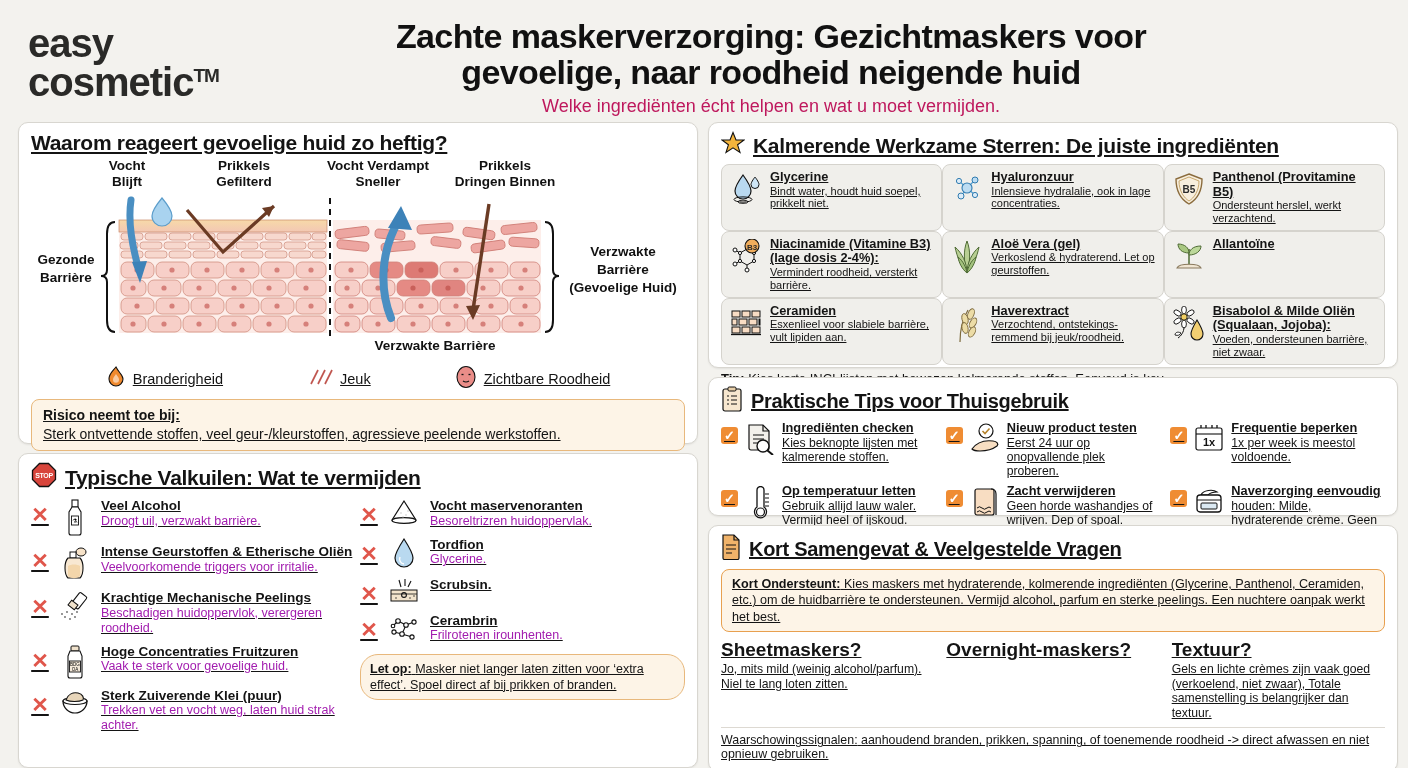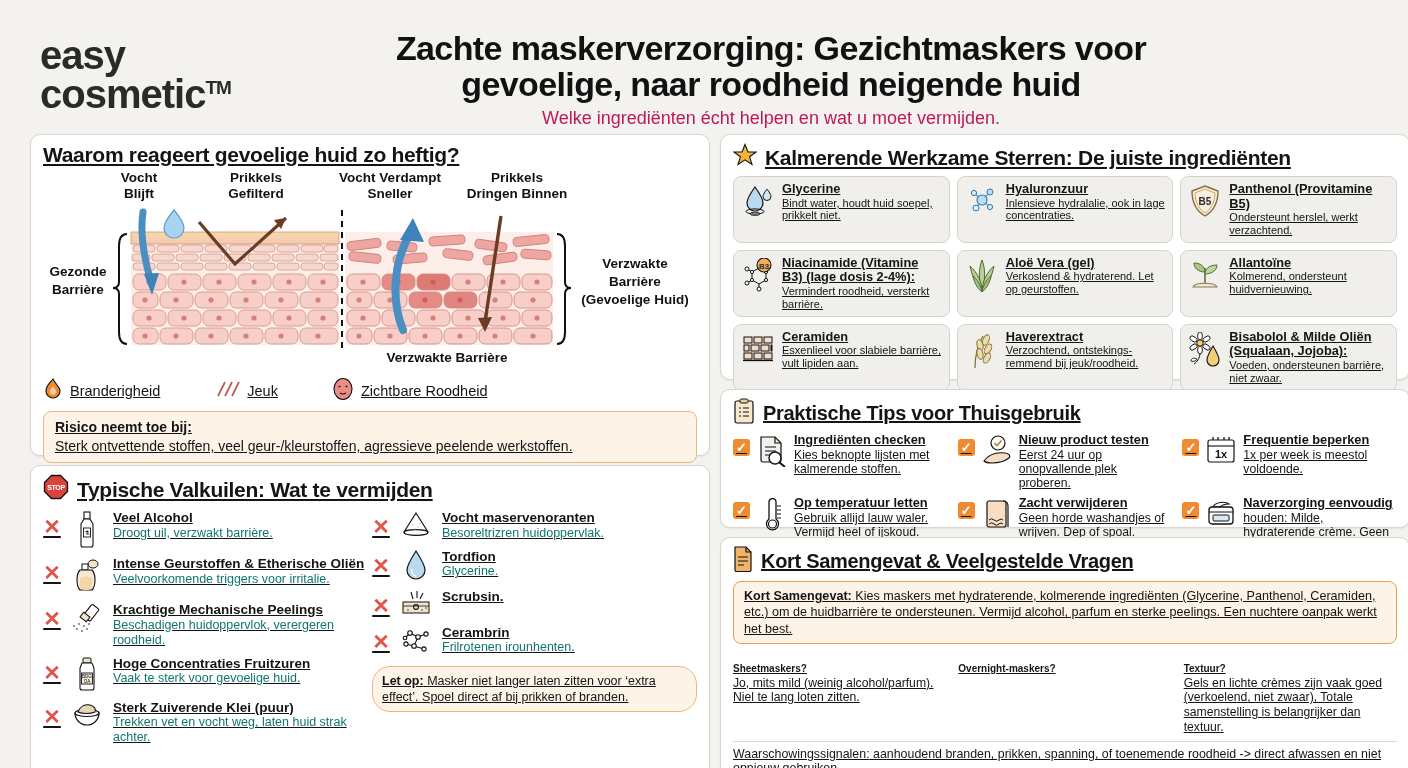--- a/index.html
+++ b/index.html
@@ -3,21 +3,21 @@
 <meta charset="utf-8">
 <style>
   * { box-sizing: border-box; margin:0; padding:0; }
   html,body { width:1408px; height:768px; }
   body {
     background:#f3f2ee;
     font-family:"Liberation Sans", sans-serif;
     color:#141414;
     overflow:hidden;
   }
-  .page { position:relative; width:1408px; height:768px; padding:16px; }
+  .page { position:relative; width:1408px; height:768px; padding:4px; }
 
   
   .header { display:flex; align-items:flex-start; height:118px; padding:8px 20px 0 24px; }
   .brand { width:300px; flex:0 0 300px; padding-top:12px; }
   .brand-l1, .brand-l2 { font-weight:bold; font-size:40px; line-height:0.98; letter-spacing:-1px; color:#2a2a28; }
   .brand-l2 { position:relative; display:inline-block; }
   .brand-tm { font-size:19px; vertical-align:super; font-weight:bold; }
   .titleblock { flex:1; text-align:center; padding-top:6px; }
   .title { font-size:34px; font-weight:bold; line-height:1.07; letter-spacing:-0.6px; color:#111; }
   .subtitle { font-size:18px; margin-top:5px; color:#be185d; }
@@ -35,45 +35,45 @@
     position:relative;
   }
   .card-h { display:flex; align-items:center; gap:8px; font-size:21px; font-weight:bold; letter-spacing:-0.3px; margin-bottom:3px; }
   .card-h.small { font-size:20px; }
 
   
   .diagram { position:relative; height:205px; }
   .diagram svg { display:block; }
 
   
-  .legend { display:flex; gap:54px; align-items:center; margin-top:2px; }
+  .legend { display:flex; justify-content:center; gap:84px; align-items:center; margin-top:2px; }
   .legend-item { display:flex; align-items:center; gap:7px; font-size:14.5px; }
 
   .notebox {
     margin-top:7px; background:#fdf4e7; border:1px solid #e8b87c; border-radius:8px;
     padding:6px 11px; font-size:14px; line-height:1.34;
   }
   .notebox b { font-weight:bold; }
 
   
   .avoid-grid { display:flex; gap:4px; margin-top:4px; }
   .avoid-col { flex:1; display:flex; flex-direction:column; gap:7px; }
   .avoid-row { display:flex; align-items:flex-start; gap:8px; }
   .xmark { color:#e0564b; font-size:21px; font-weight:bold; line-height:1; width:18px; flex:0 0 18px; text-align:center; padding-top:7px; }
   .av-ico { width:36px; flex:0 0 36px; display:flex; align-items:center; justify-content:center; padding-top:1px; }
   .av-txt { flex:1; padding-top:1px; }
   .av-t { font-size:13.5px; font-weight:bold; line-height:1.16; }
-  .av-d { font-size:12.5px; line-height:1.2; color:#0f766e; }
+  .av-d { font-size:12.5px; line-height:1.2; color:#a21caf; }
   .warnbox {
     background:#fdf4e7; border:1px solid #e8b87c; border-radius:18px;
     padding:6px 9px; font-size:12.5px; line-height:1.28; margin-top:2px;
   }
 
   
-  .ing-grid { display:grid; grid-template-columns:repeat(3,1fr); gap:7px; margin-top:4px; }
+  .ing-grid { display:grid; grid-template-columns:repeat(3,1fr); margin-top:4px; }
   .ing {
     background:#f0efeb; border:1px solid #d5d3cd; border-radius:8px;
     padding:5px 7px; display:flex; gap:7px; align-items:flex-start; min-height:54px;
   }
   .ing-ico { width:34px; flex:0 0 34px; display:flex; align-items:center; justify-content:center; padding-top:2px; }
   .ing-txt { flex:1; }
   .ing-t { font-size:12.8px; font-weight:bold; line-height:1.14; }
   .ing-d { font-size:11px; line-height:1.17; }
   .tipline { font-size:13px; margin-top:6px; }
   .tipline b { font-weight:bold; }
@@ -89,21 +89,21 @@
   .tip-txt { flex:1; }
   .tip-t { font-size:12.8px; font-weight:bold; line-height:1.14; }
   .tip-d { font-size:12.2px; line-height:1.17; }
 
   
   .sumbox {
     background:#fdf4e7; border:1px solid #e8a04f; border-radius:8px;
     padding:6px 10px; font-size:12.6px; line-height:1.3; margin-top:4px;
   }
   .faq-grid { display:grid; grid-template-columns:repeat(3,1fr); gap:12px; margin-top:7px; }
-  .faq-q { font-size:10px; font-weight:bold; line-height:1.15;margin-top:12px; }
+  .faq-q { font-size:19px; font-weight:bold; line-height:1.15; }
   .faq-a { font-size:12.2px; line-height:1.2; margin-top:1px; }
   .faq-sep { border-top:1px solid #ddd9d2; margin-top:7px; padding-top:5px; font-size:12.4px; }
 </style>
 </head>
 <body>
 
 <div class="page">
 
   <div class="header">
     <div class="brand">
@@ -705,21 +705,20 @@
             <div class="ing-ico">
               <svg width="34" height="34" viewBox="0 0 34 34">
                   <path d="M17 26 C17 18 17 14 17 10" stroke="#4f6b35" stroke-width="1.5" fill="none"></path>
                   <path d="M17 14 C10 14 6 10 6 5 C13 5 17 9 17 14 Z" fill="#a8c781" stroke="#4f6b35" stroke-width="1"></path>
                   <path d="M17 16 C24 16 29 12 29 7 C21 7 17 11 17 16 Z" fill="#bcd89a" stroke="#4f6b35" stroke-width="1"></path>
                   <path d="M5 29 C7 24 27 24 29 29 Z" fill="#f0e5d2" stroke="#8a7a5e" stroke-width="1.1"></path>
                 </svg>
             </div>
             <div class="ing-txt">
               <div class="ing-t">Allantoïne</div>
-              <div class="ing-d">Kolmerend, ondersteunt huidvernieuwing.</div>
             </div>
           </div>
 
           <div class="ing">
             <div class="ing-ico">
               <svg width="34" height="30" viewBox="0 0 34 30">
                   <g fill="#f8dcc4" stroke="#111" stroke-width="1">
                     <rect x="3" y="5" width="8" height="6"></rect>
                     <rect x="13" y="5" width="8" height="6"></rect>
                     <rect x="23" y="5" width="8" height="6"></rect>
@@ -926,21 +925,21 @@
                   <line x1="5" y1="11" x2="15" y2="11"></line>
                   <line x1="5" y1="15" x2="15" y2="15"></line>
                   <line x1="5" y1="19" x2="11" y2="19"></line>
                 </g>
               </svg>
           </span>
           <span>Kort Samengevat &amp; Veelgestelde Vragen</span>
         </div>
 
         <div class="sumbox">
-          <b>Kort Samengevat:</b>
+          <b>Kort Ondersteunt:</b>
           <span>Kies maskers met hydraterende, kolmerende ingrediënten (Glycerine, Panthenol, Ceramiden, etc.) om de huidbarrière te ondersteunen. Vermijd alcohol, parfum en sterke peelings. Een nuchtere oanpak werkt het best.</span>
         </div>
 
         <div class="faq-grid">
           <div>
             <div class="faq-q">Sheetmaskers?</div>
             <div class="faq-a">Jo, mits mild (weinig alcohol/parfum). Niel te lang loten zitten.</div>
           </div>
           <div>
             <div class="faq-q">Overnight-maskers?</div>

